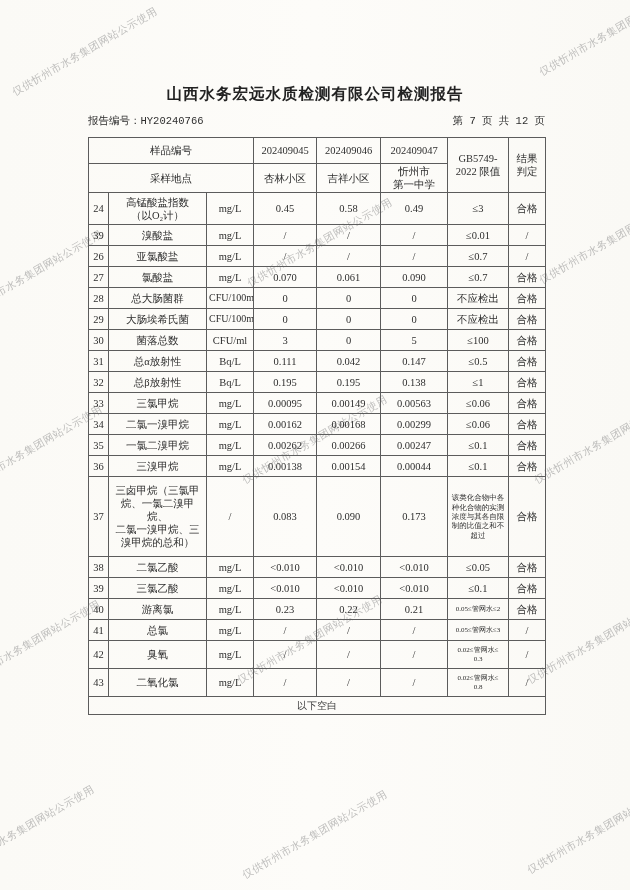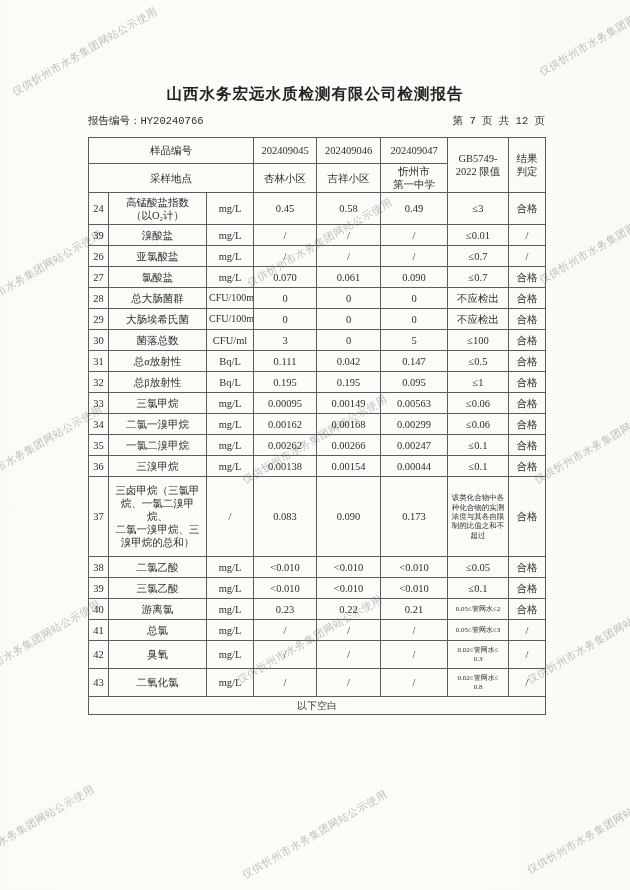--- a/index.html
+++ b/index.html
@@ -217,21 +217,21 @@
           <td>0.147</td>
           <td class="pre">≤0.5</td>
           <td>合格</td>
         </tr>
         <tr>
           <td>32</td>
           <td class="c-name">总β放射性</td>
           <td>Bq/L</td>
           <td>0.195</td>
           <td>0.195</td>
-          <td>0.095</td>
+          <td>0.138</td>
           <td class="pre">≤1</td>
           <td>合格</td>
         </tr>
         <tr>
           <td>33</td>
           <td class="c-name">三氯甲烷</td>
           <td>mg/L</td>
           <td>0.00095</td>
           <td>0.00149</td>
           <td>0.00563</td>

